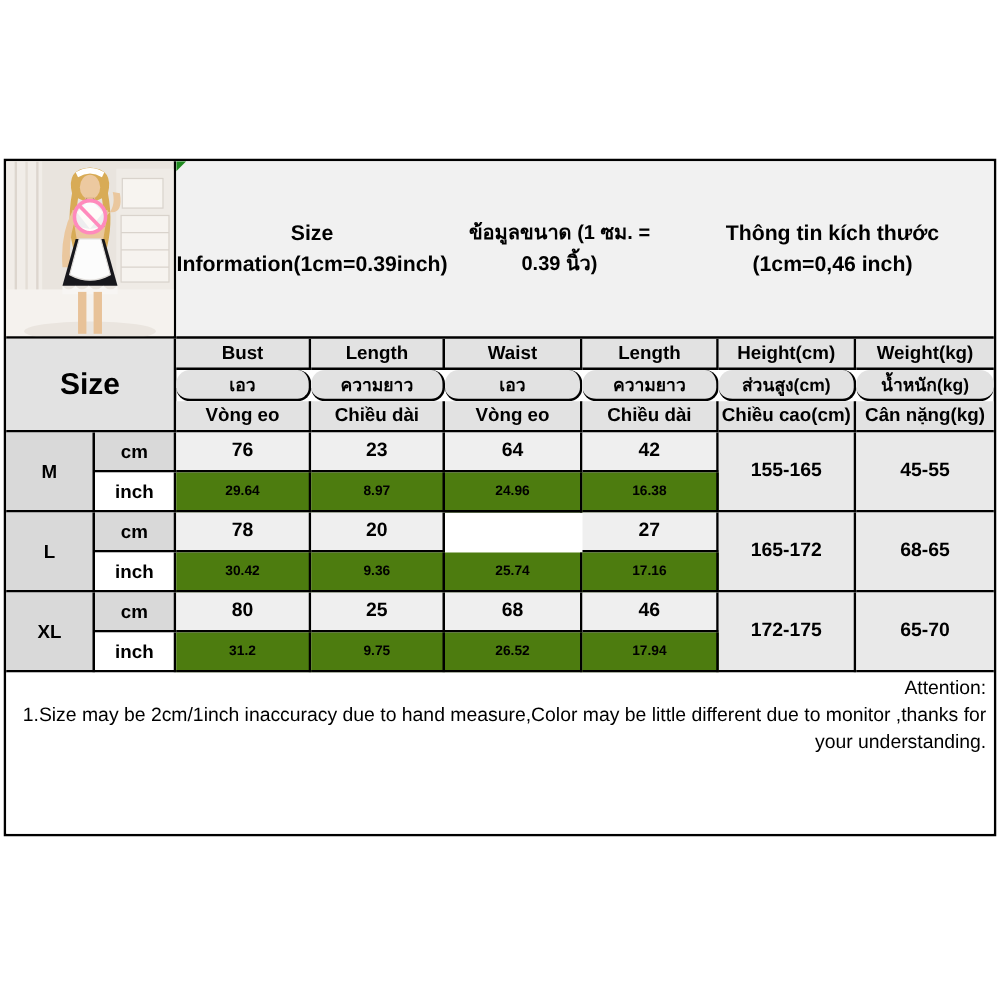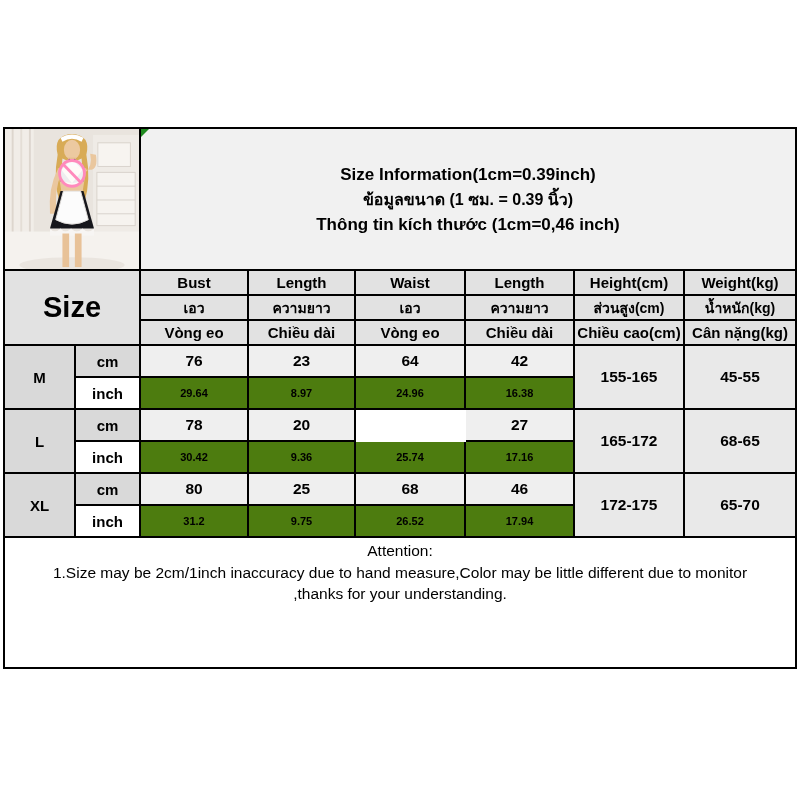--- a/index.html
+++ b/index.html
@@ -16,39 +16,39 @@
   }
   .cell{
     border-right:2px solid #000;border-bottom:2px solid #000;
     display:flex;align-items:center;justify-content:center;
     overflow:hidden;font-weight:bold;text-align:center;
   }
   .nr{border-right:none;} .nb{border-bottom:none;}
   .photo-cell{padding:0;background:#ece7e1;}
   .photo-cell svg{width:100%;height:100%;display:block;}
   .title-cell{
-    background:#f1f1f1;flex-direction:column;position:relative;
+    background:#f1f1f1;position:relative;
     font-size:17px;line-height:25px;
   }
   .title-th{font-size:16px;}
   .green-tri{
     position:absolute;top:0;left:0;width:0;height:0;
     border-top:8px solid #1f8a1f;border-right:8px solid transparent;
   }
-  .size-cell{background:#e2e2e2;font-size:29px;}
+  .size-cell{background:#e2e2e2;font-size:24px;}
   .hdr{background:#e2e2e2;font-size:15px;}
-  .hdr-th{font-size:14px;}
+  .hdr-th{font-size:14px;border-radius:11px;}
   .lab{background:#d9d9d9;font-size:15px;}
   .labw{background:#ffffff;font-size:15px;}
   .vcm{background:#efefef;font-size:15.5px;}
   .vin{background:#4d7c0f;font-size:11px;}
   .merged{background:#e9e9e9;font-size:15.5px;}
   .attn{
-    background:#ffffff;display:block;text-align:center;font-weight:400;
-    font-size:15.5px;line-height:21.5px;padding:2px 22px;
+    background:#ffffff;display:block;text-align:right;font-weight:400;
+    font-size:15.5px;line-height:21.5px;padding:2px 6px;
   }
 </style>
 </head>
 <body>
 
 <div class="sheet">
 
   <div class="cell photo-cell" style="grid-area:1/1/2/3">
     <svg viewBox="0 0 140 142" preserveAspectRatio="none">
       <rect width="140" height="142" fill="#e9e4de"></rect>

